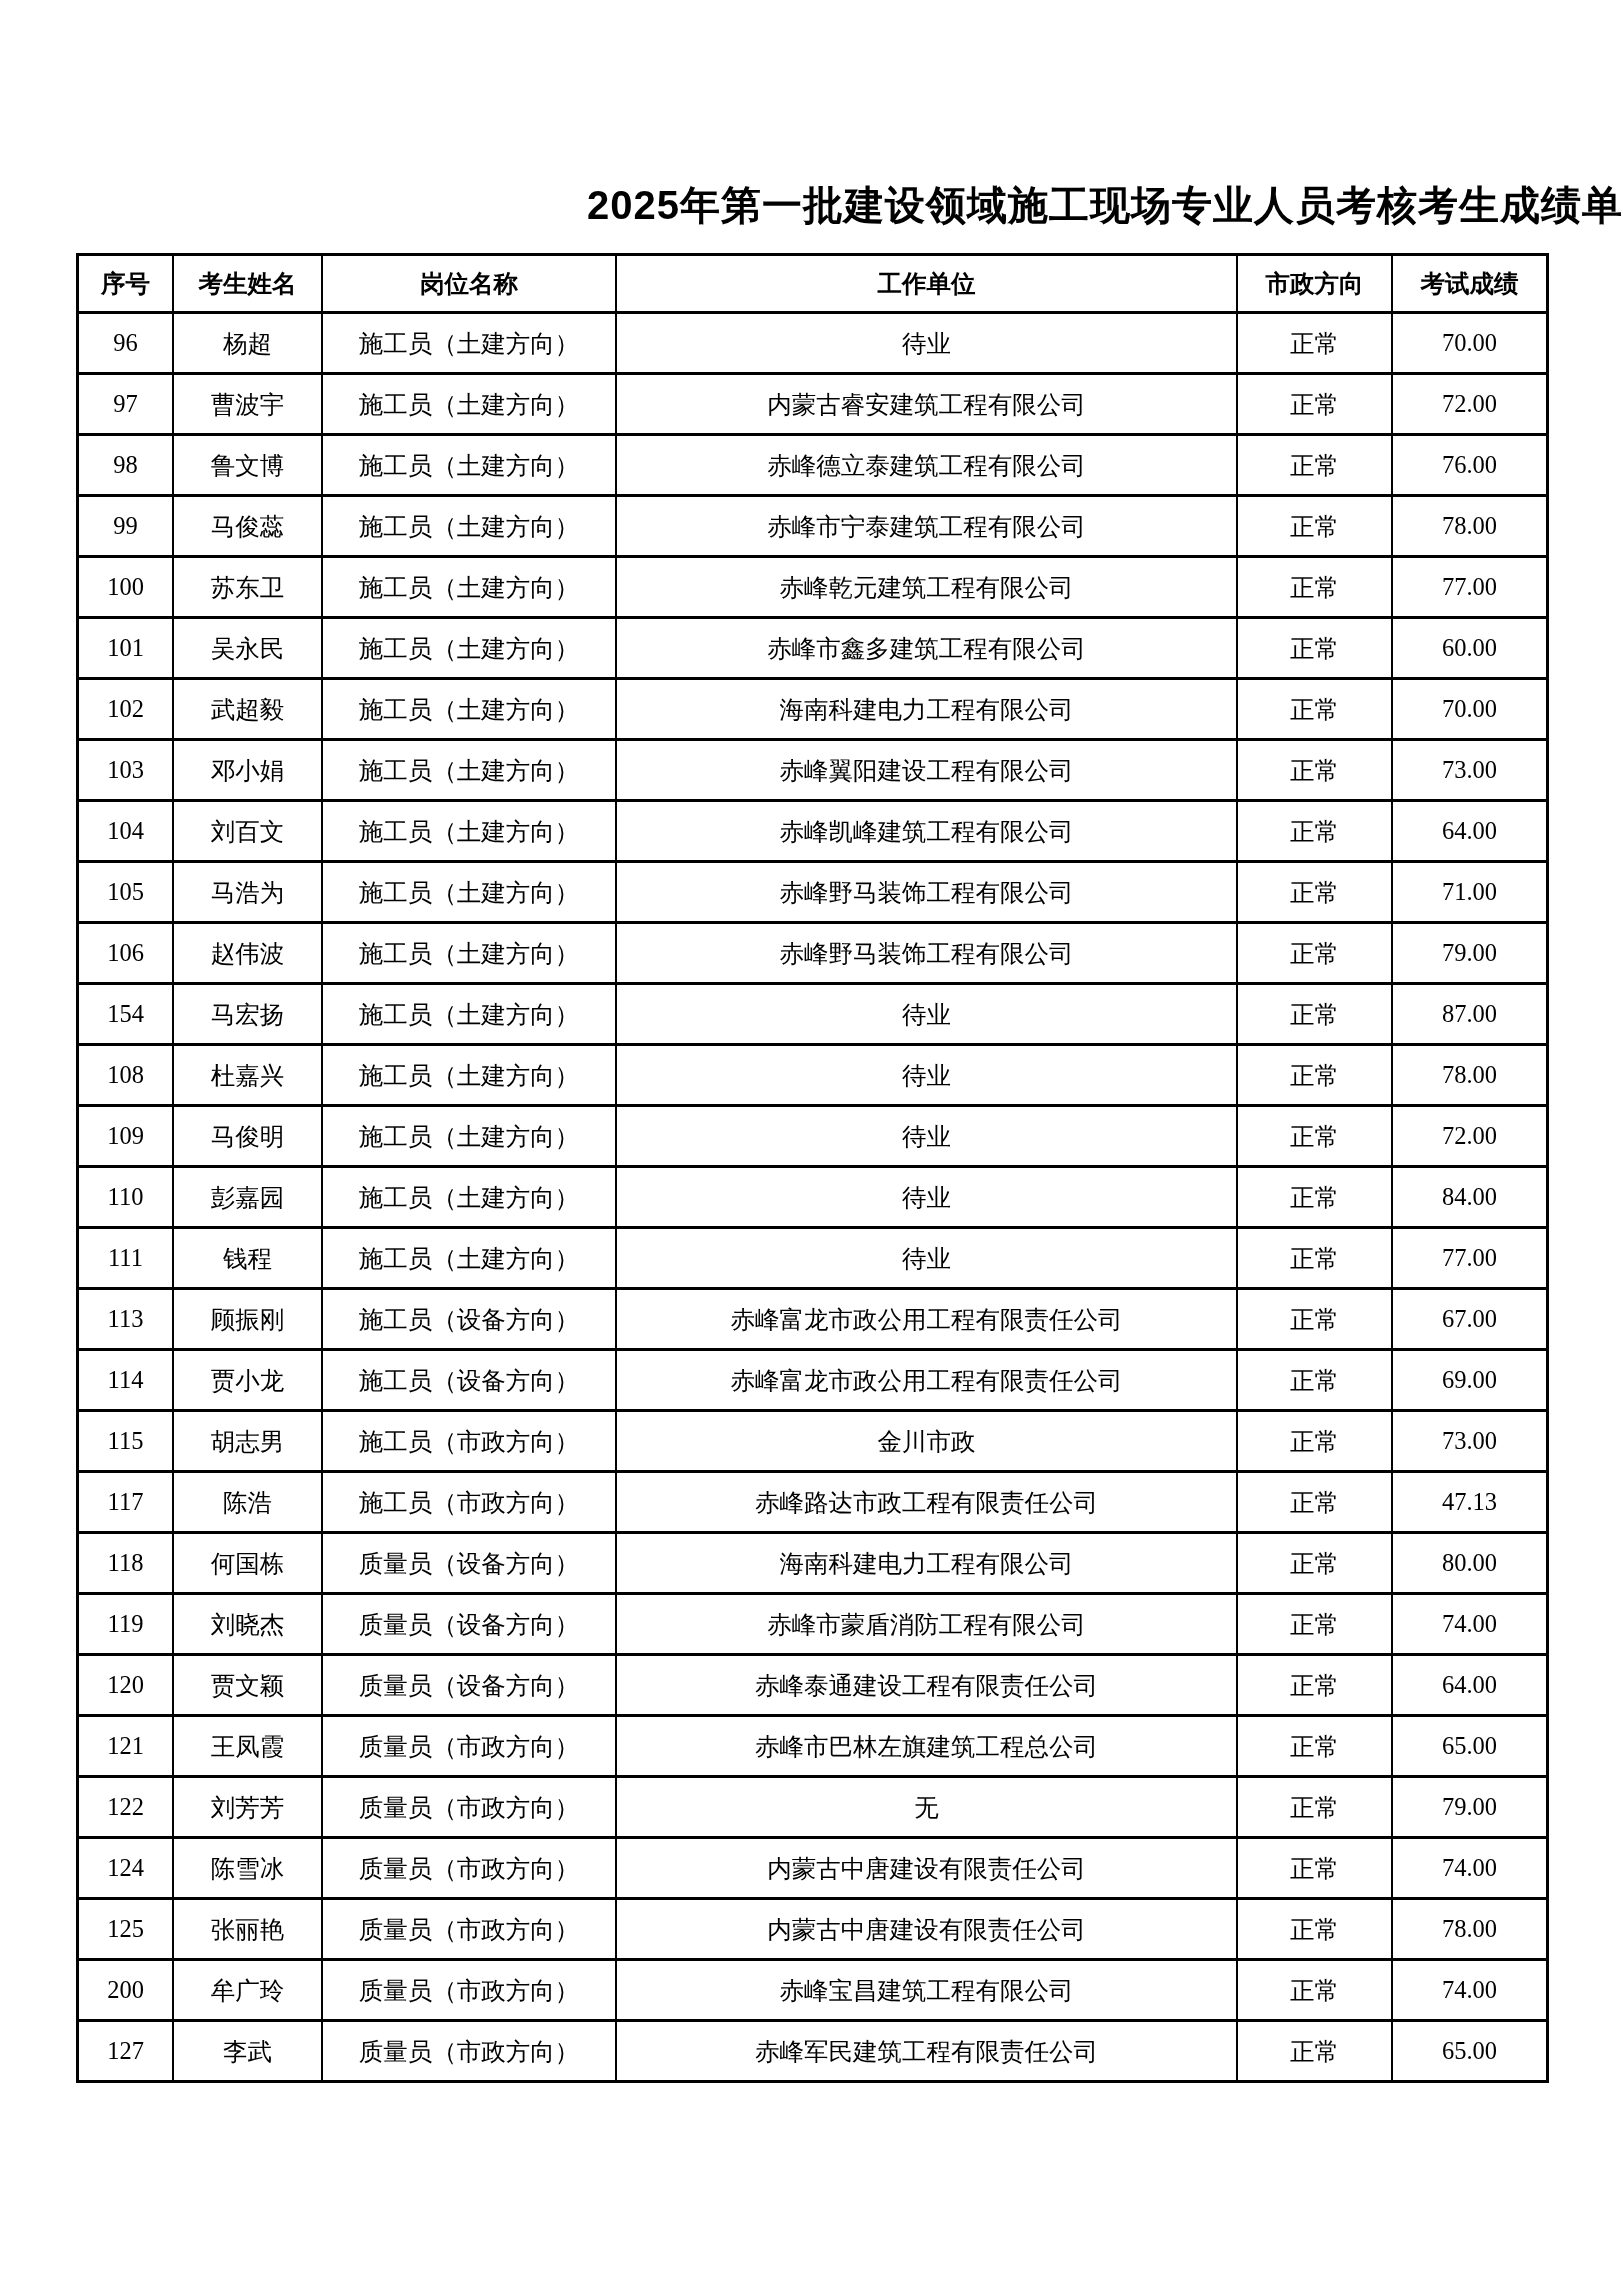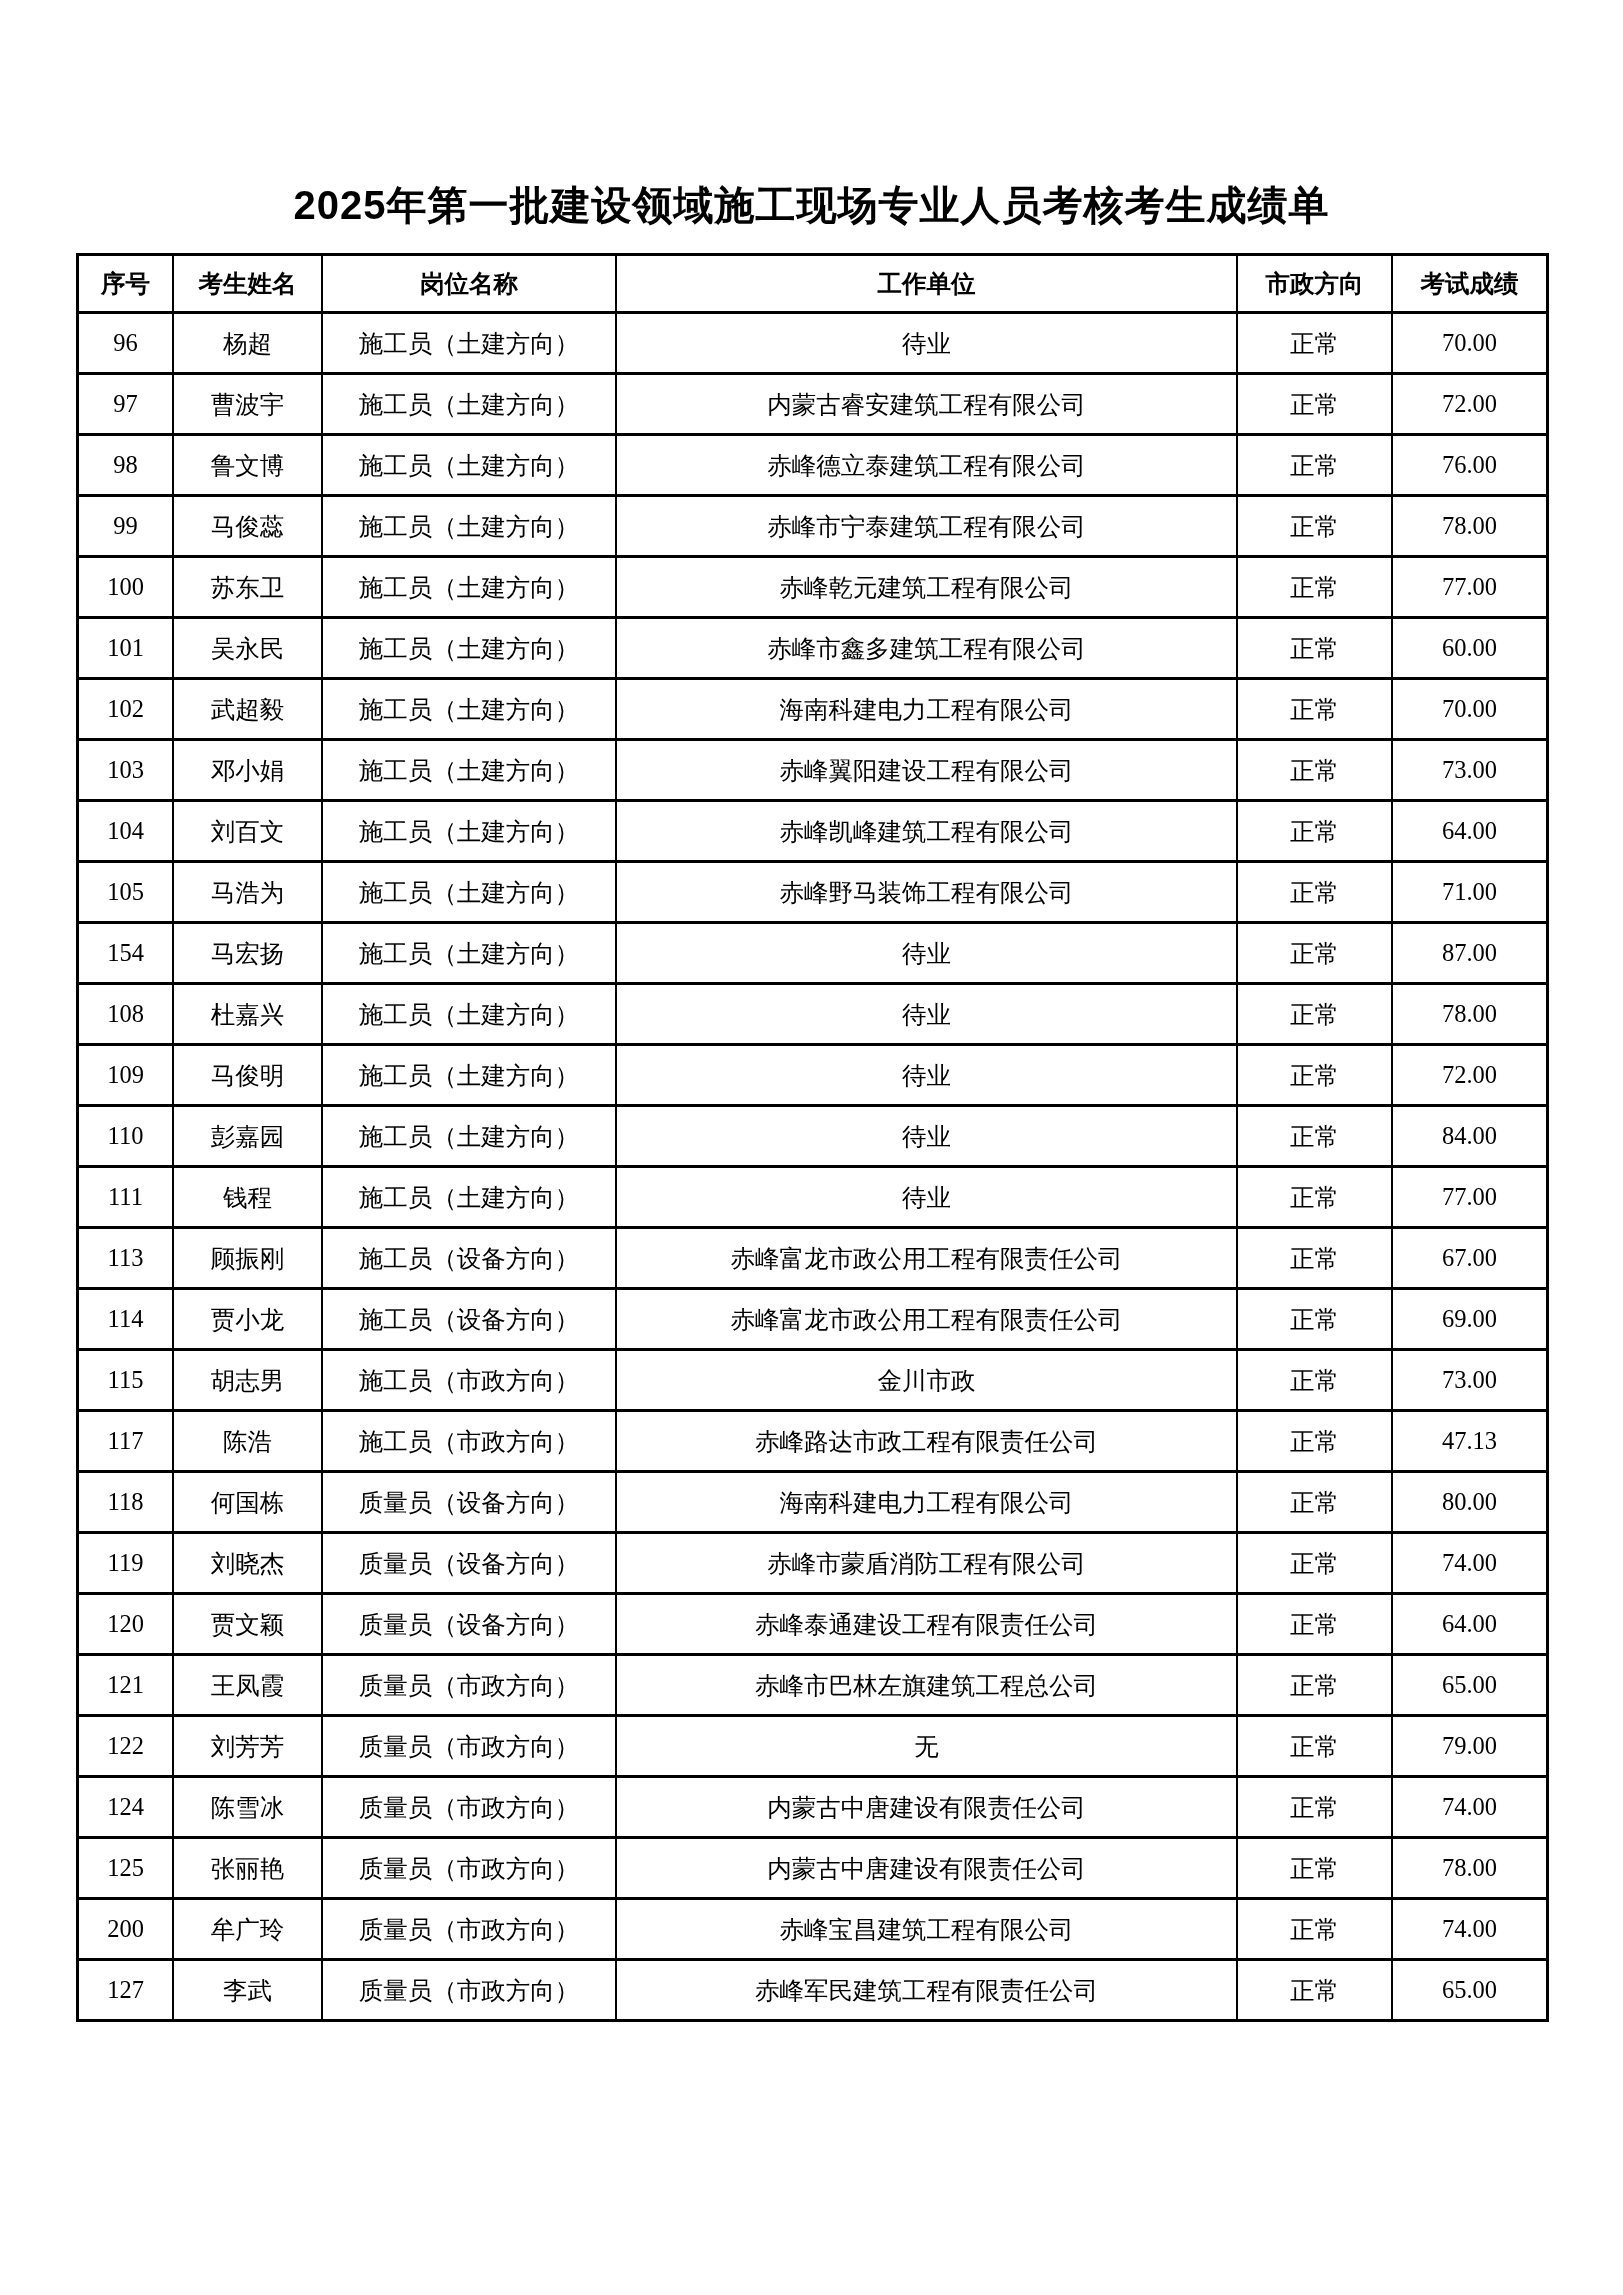--- a/index.html
+++ b/index.html
@@ -9,21 +9,21 @@
   }
   body {
     width: 1623px;
     height: 2295px;
     position: relative;
     font-family: "Liberation Serif", serif;
     color: #000000;
   }
   .title {
     margin: 178px 0 0 0;
-    text-align: center;
+    text-align: right;
     font-family: "Liberation Sans", sans-serif;
     font-weight: bold;
     font-size: 40px;
     letter-spacing: 1px;
     color: #000000;
   }
   table.score-table {
     border-collapse: collapse;
     table-layout: fixed;
     width: 1457px;
@@ -148,20 +148,28 @@
         </tr>
         <tr>
           <td class="col0">105</td>
           <td class="col1">马浩为</td>
           <td class="col2">施工员（土建方向）</td>
           <td class="col3">赤峰野马装饰工程有限公司</td>
           <td class="col4">正常</td>
           <td class="col5">71.00</td>
         </tr>
         <tr>
+          <td class="col0">106</td>
+          <td class="col1">赵伟波</td>
+          <td class="col2">施工员（土建方向）</td>
+          <td class="col3">赤峰野马装饰工程有限公司</td>
+          <td class="col4">正常</td>
+          <td class="col5">79.00</td>
+        </tr>
+        <tr>
           <td class="col0">154</td>
           <td class="col1">马宏扬</td>
           <td class="col2">施工员（土建方向）</td>
           <td class="col3">待业</td>
           <td class="col4">正常</td>
           <td class="col5">87.00</td>
         </tr>
         <tr>
           <td class="col0">108</td>
           <td class="col1">杜嘉兴</td>

